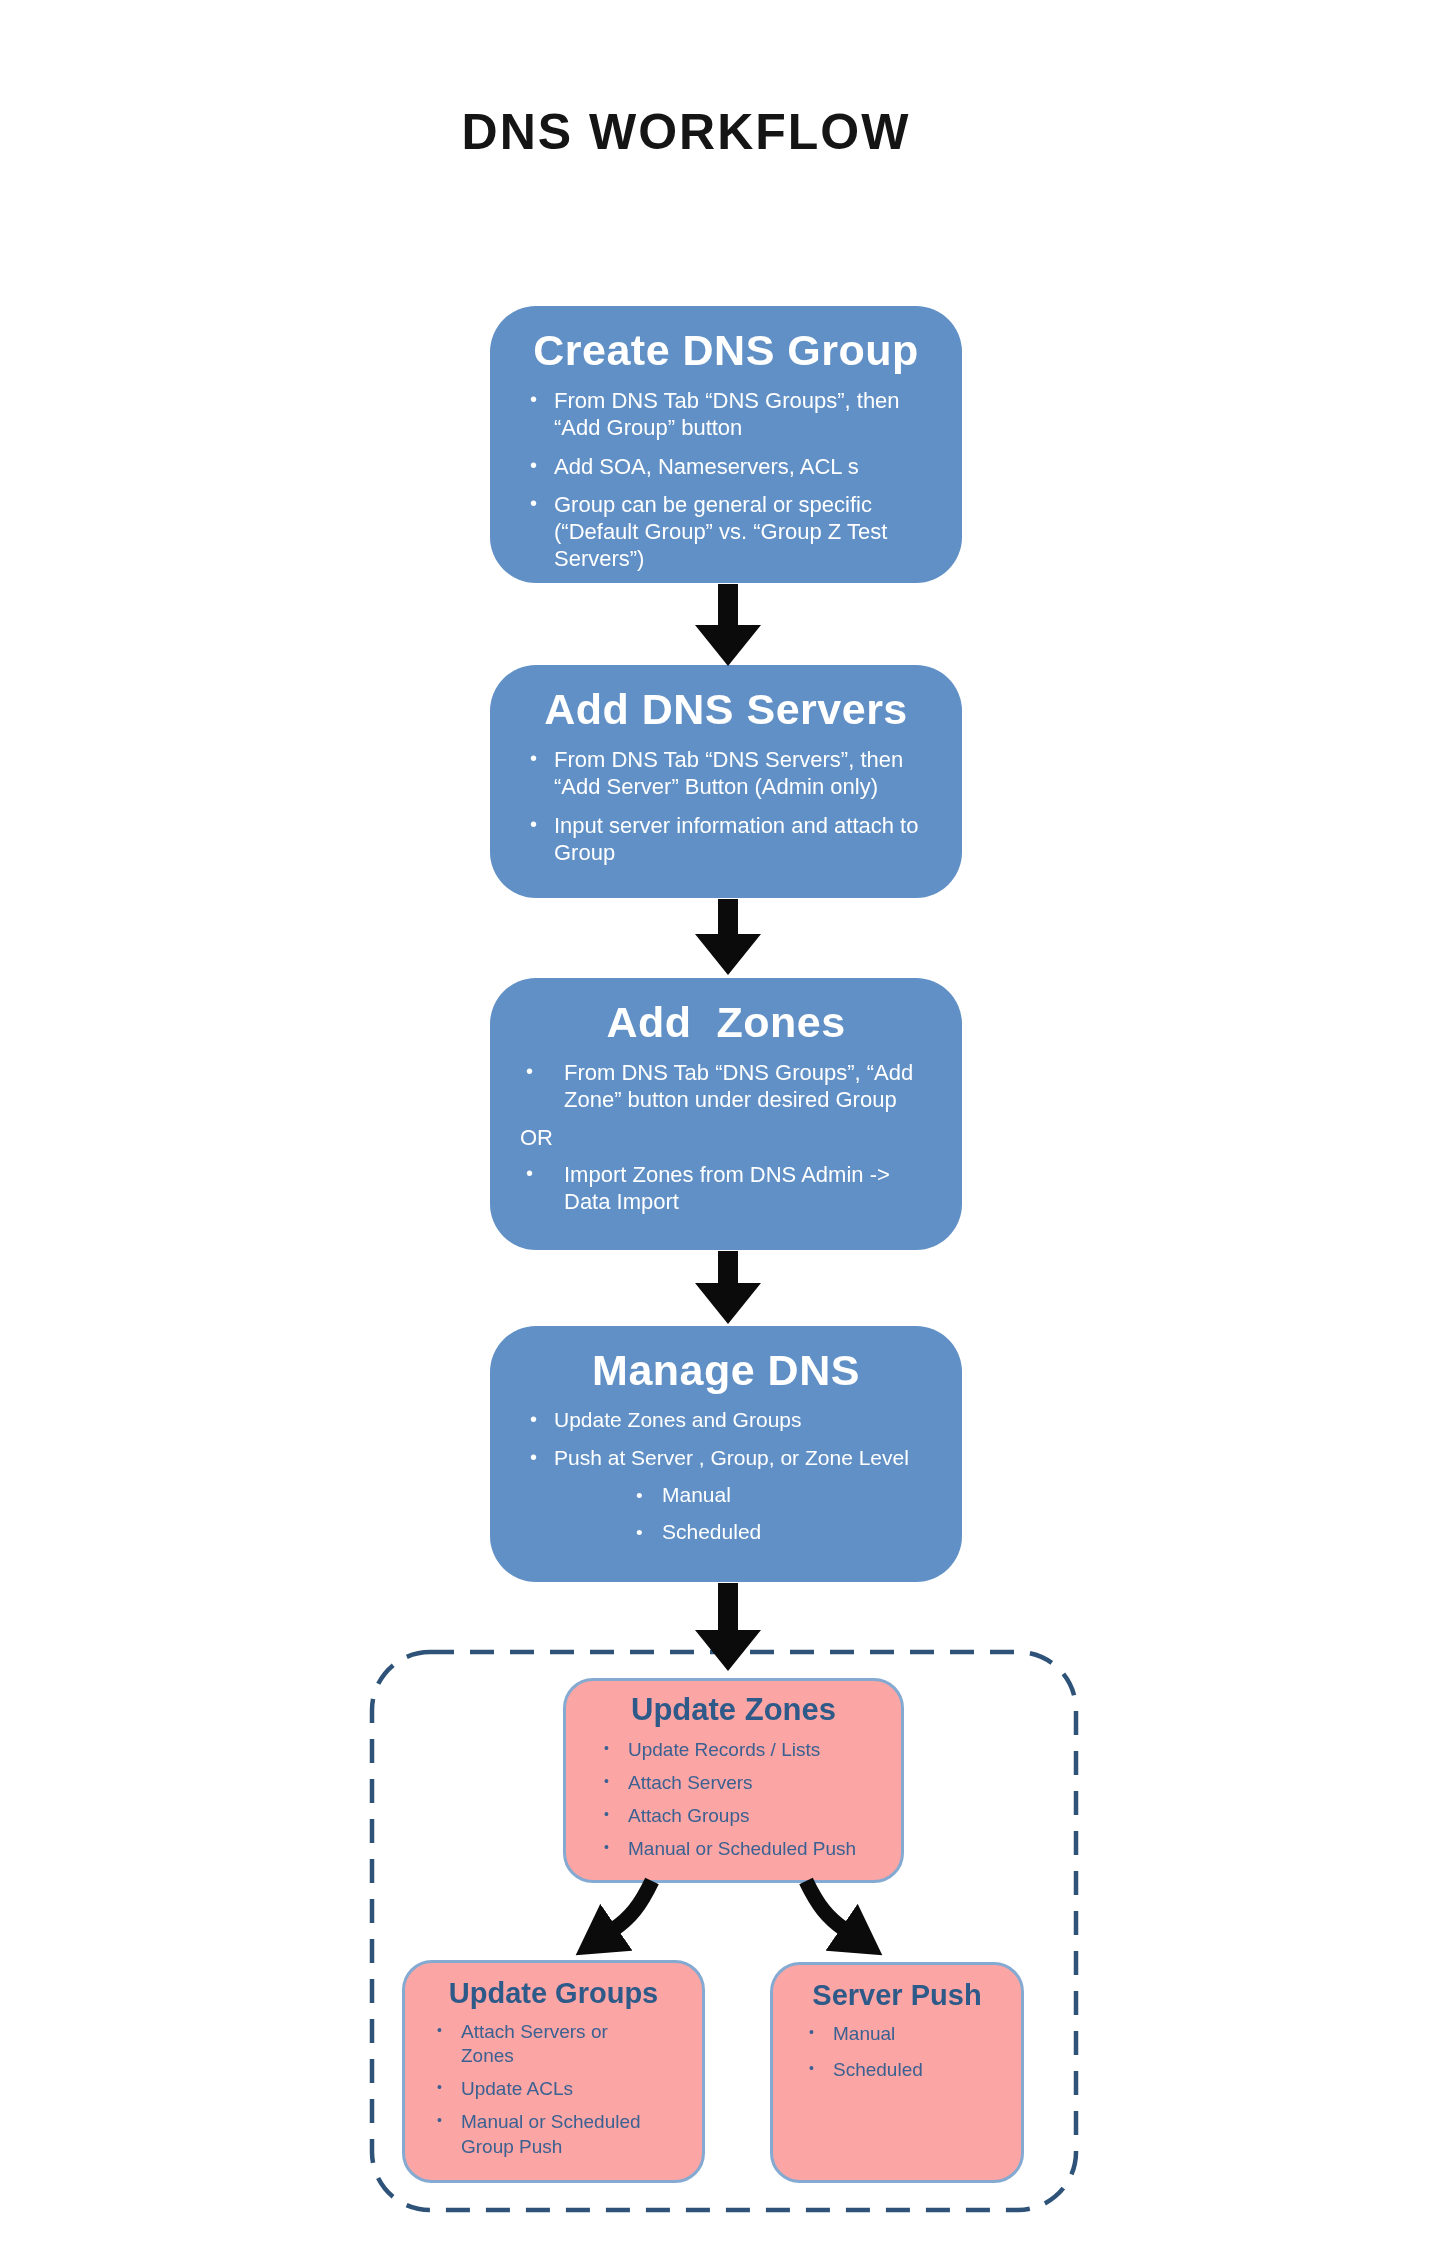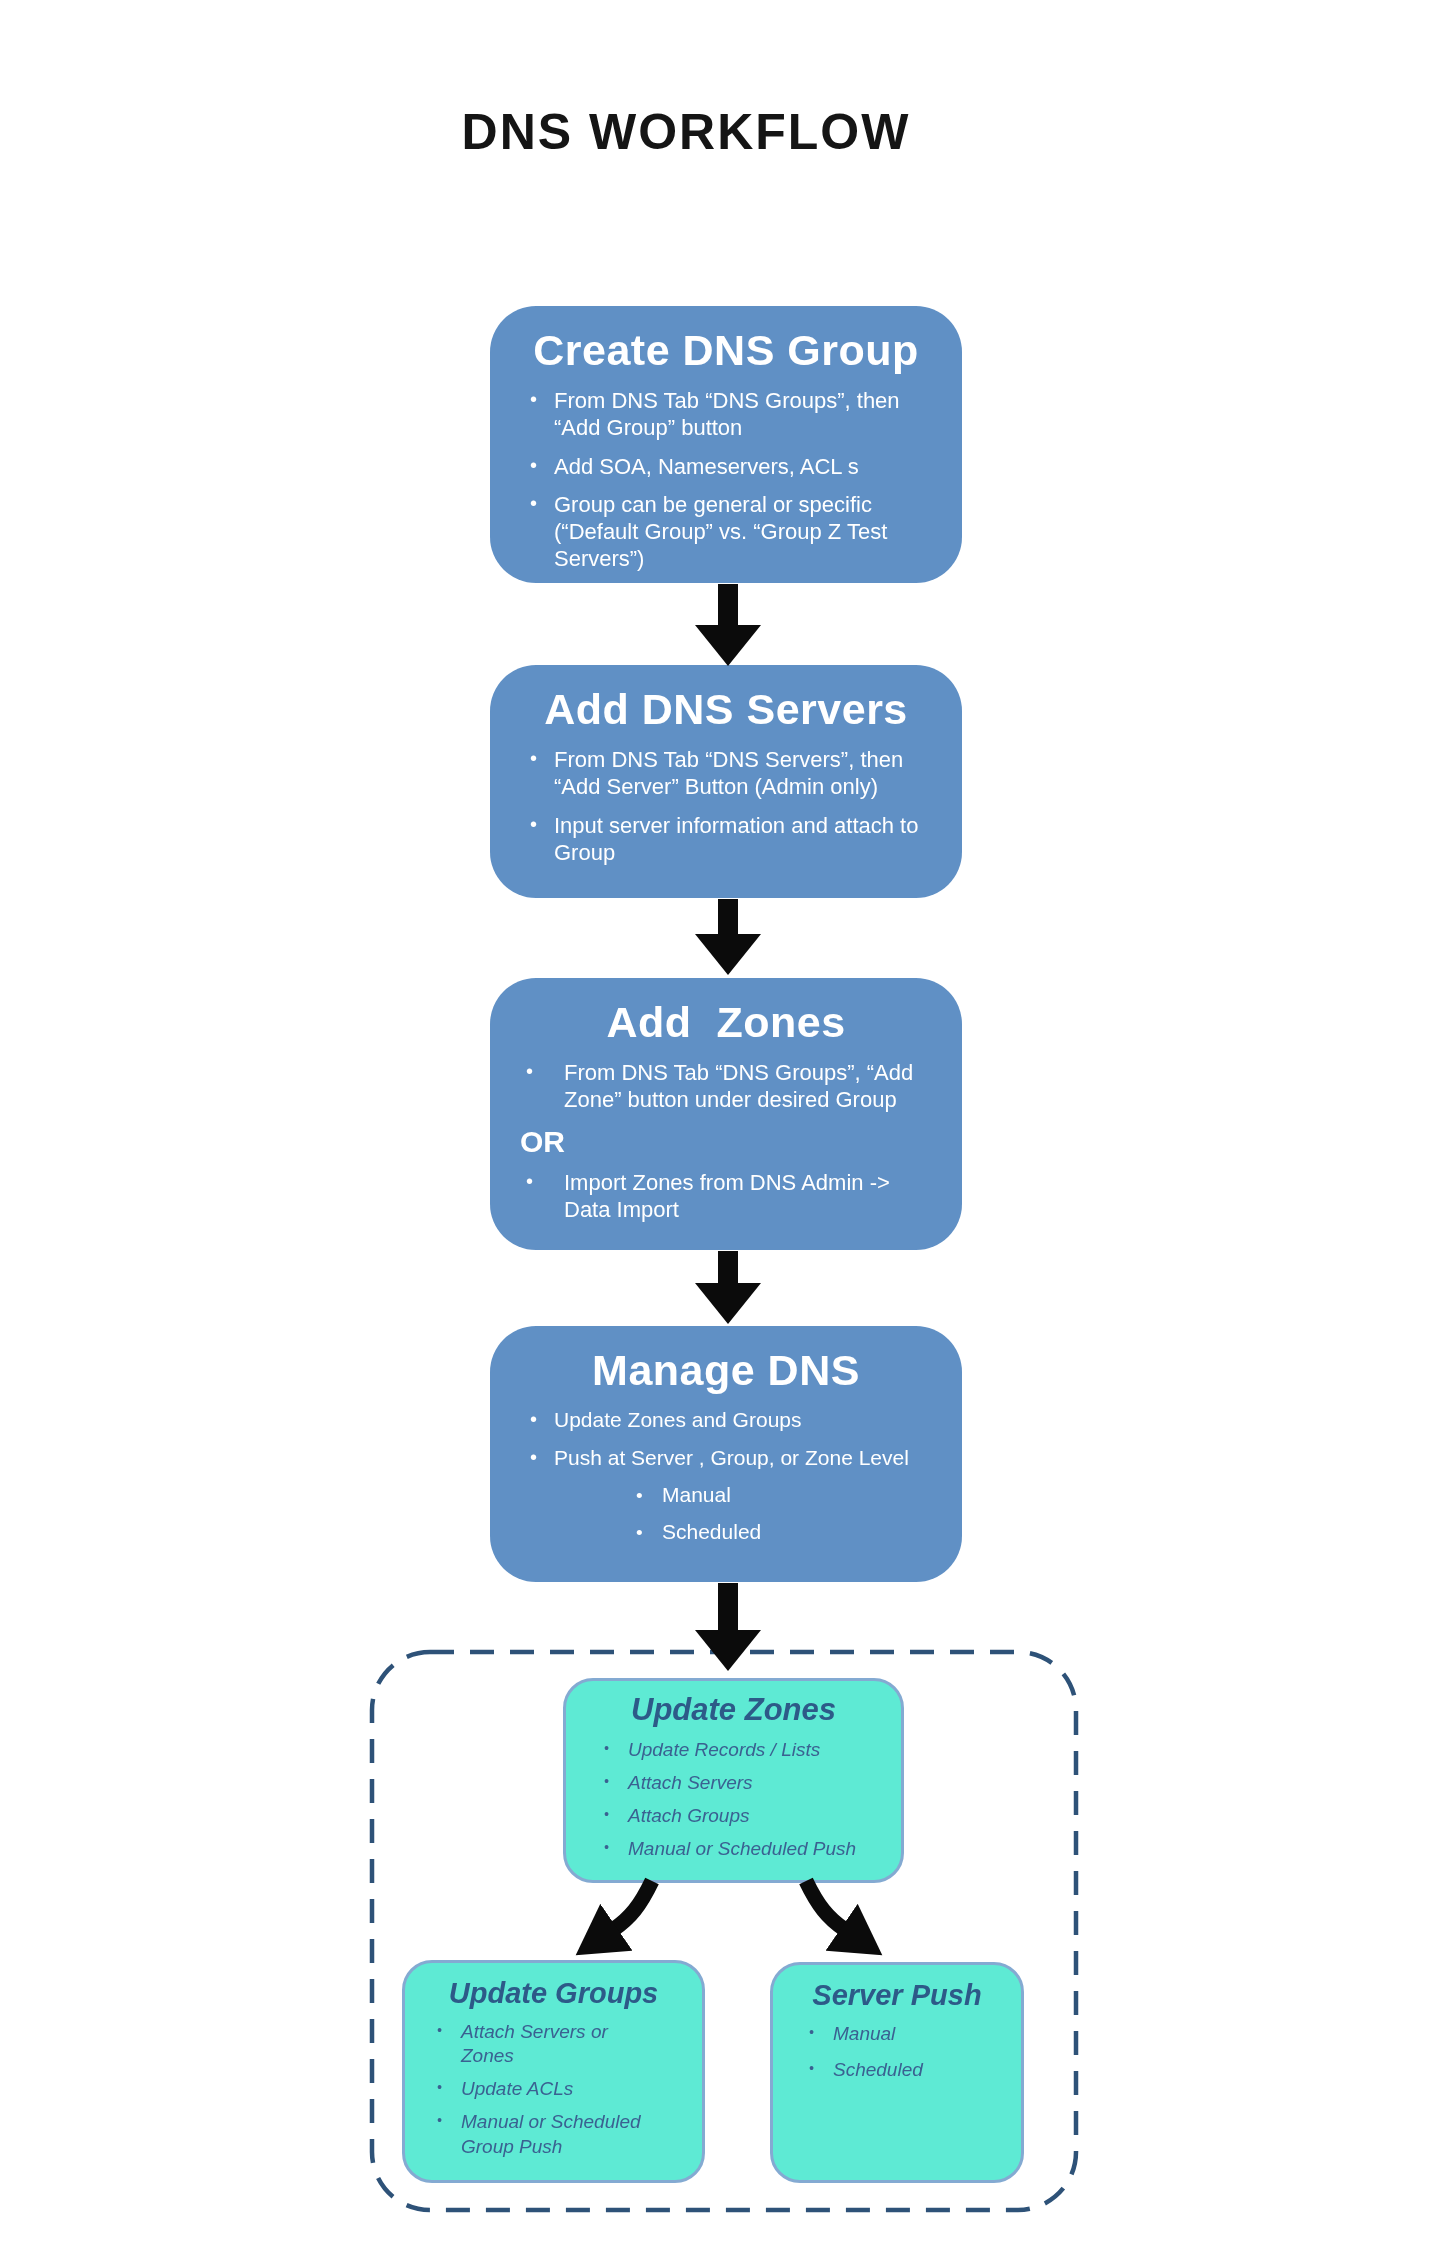--- a/index.html
+++ b/index.html
@@ -76,40 +76,39 @@
     left: 2px;
     top: 0;
     font-size: 20px;
   }
 
   #box-create  .bullets { padding-right: 42px; }
   #box-servers .bullets { padding-right: 14px; }
 
   #box-zones .bullets { padding: 0 20px 0 34px; }
   #box-zones .bullets li { padding-left: 40px; }
-  #box-zones .or-label { font-size: 30px; margin: 0 12px 10px 30px; font-weight: bold; }
+  #box-zones .or-label { font-size: 22px; margin: 0 12px 10px 30px; }
 
   #box-manage .bullets { padding-right: 10px; }
   #box-manage .bullets li { font-size: 21px; margin-bottom: 12px; }
   .sub-bullets { margin: 2px 0 0 146px; }
   .sub-line { font-size: 21px; margin-bottom: 13px; }
   .sub-line .sub-dot { display: inline-block; width: 26px; font-size: 19px; }
 
   
   .dashed-svg { position: absolute; left: 368px; top: 1648px; z-index: 1; }
 
   
   .detail-box {
     position: absolute;
-    background: #5eead4;
+    background: #fca5a5;
     border: 3.5px solid var(--detail-border-blue, #84aad2);
     border-radius: 30px;
     color: var(--detail-text-blue, #3a6191);
     z-index: 2;
-    font-style: italic;
   }
   #box-update-zones  { left: 563px; top: 1678px; width: 341px; height: 205px; }
   #box-update-groups { left: 402px; top: 1960px; width: 303px; height: 223px; }
   #box-server-push   { left: 770px; top: 1962px; width: 254px; height: 221px; }
 
   .detail-box h3 {
     margin: 14px 8px 10px;
     text-align: center;
     font-weight: bold;
     color: var(--detail-title-blue, #2d5a88);

